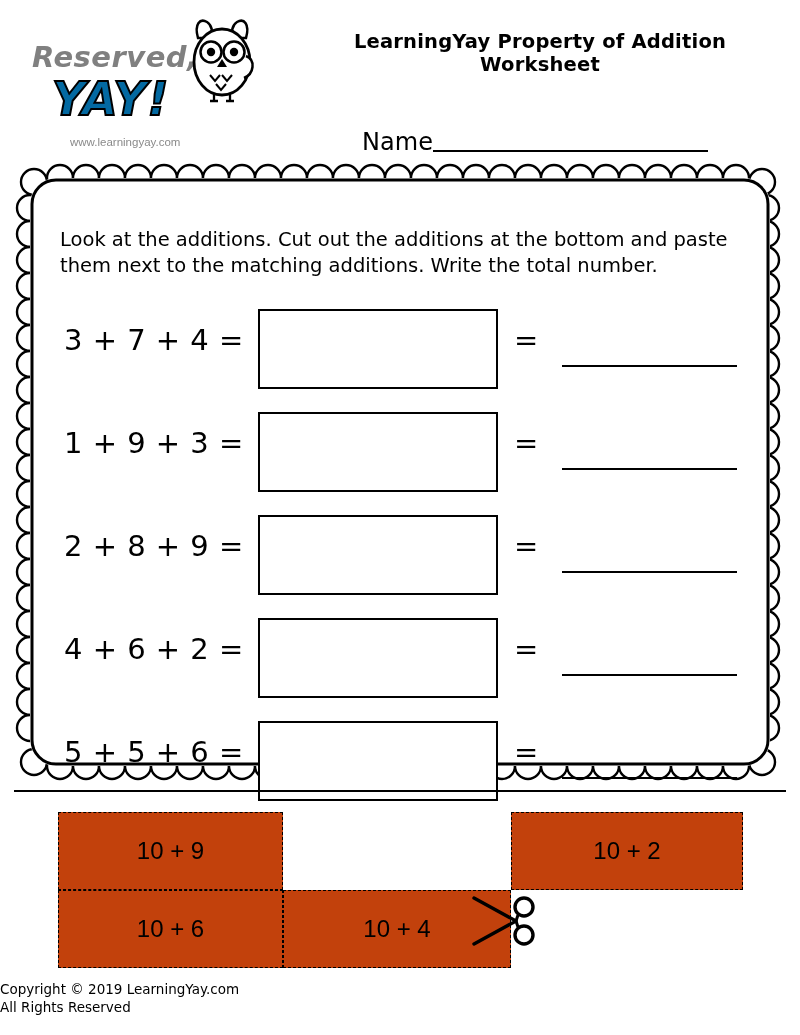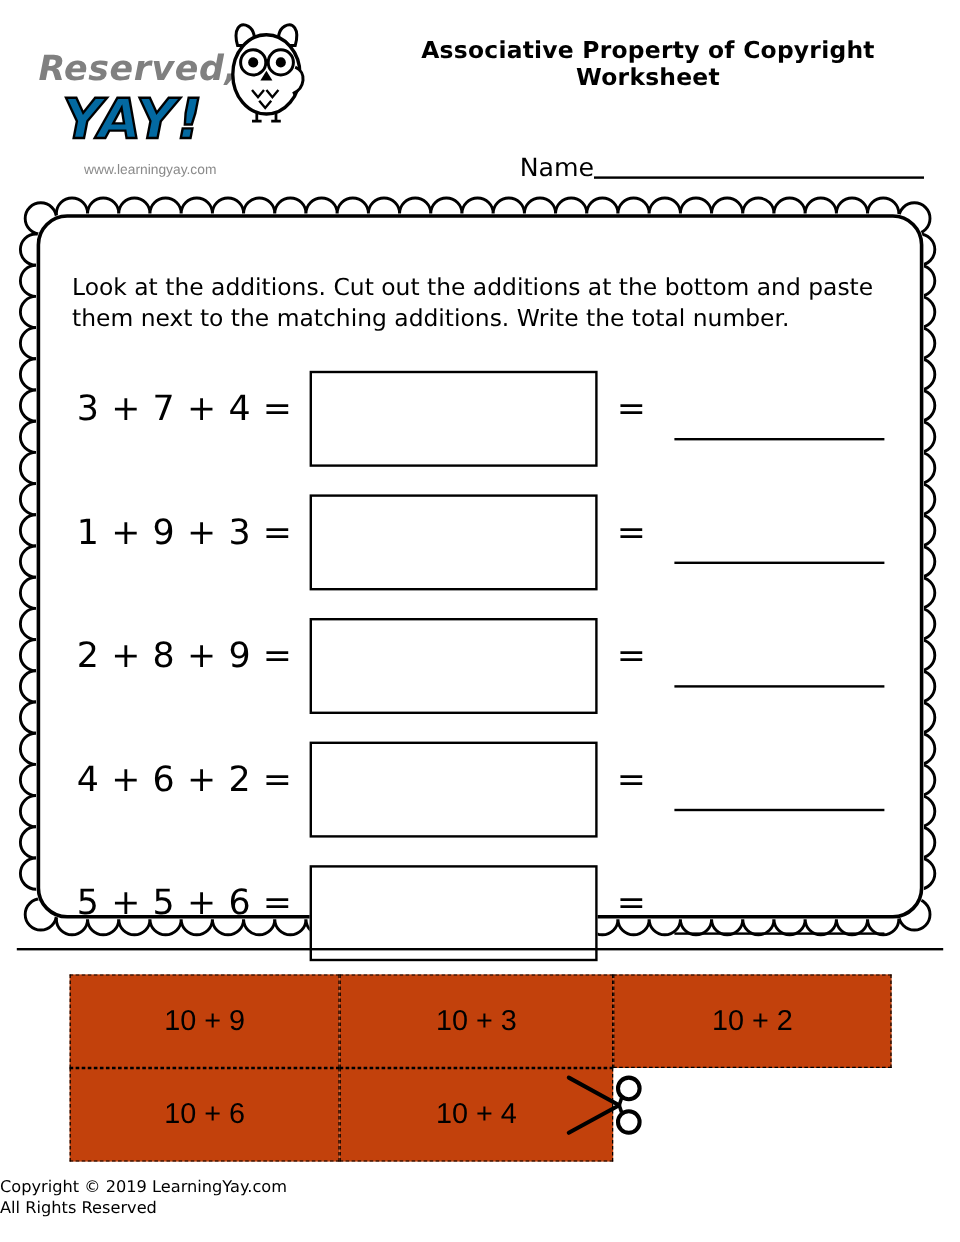--- a/index.html
+++ b/index.html
@@ -78,23 +78,23 @@
     font-family: "DejaVu Sans", sans-serif;
     font-size: 19.5px;
     font-weight: bold;
     letter-spacing: 0.2px;
   }
   .name-line {
     position: absolute;
     left: 300px;
     top: 128px;
     width: 470px;
-    text-align: right;
-    font-family: "DejaVu Sans", sans-serif;
-    font-size: 21px;
+    text-align: center;
+    font-family: "DejaVu Sans", sans-serif;
+    font-size: 24px;
     white-space: nowrap;
   }
   .name-label { font-weight: normal; }
   .name-blank {
     display: inline-block;
     width: 275px;
     border-bottom: 2.5px solid #000;
     height: 19px;
     vertical-align: -2px;
   }
@@ -249,21 +249,21 @@
 
       <path d="M30 63 l5 6 l5 -6 M42 63 l5 6 l5 -6" fill="none" stroke="#000" stroke-width="2"></path>
       <path d="M36 72 l5 6 l5 -6" fill="none" stroke="#000" stroke-width="2"></path>
 
       <path d="M66 44 C76 48 74 62 64 66" fill="#fff" stroke="#000" stroke-width="2.5"></path>
 
       <path d="M34 82 l0 7 M30 89 h8 M50 82 l0 7 M46 89 h8" stroke="#000" stroke-width="2.3" fill="none"></path>
     </svg>
   </div>
 
-  <div class="worksheet-title">Associative Property of Copyright Worksheet</div>
+  <div class="worksheet-title">LearningYay Property of Addition Worksheet</div>
 
   <div class="name-line">
     <span class="name-label">Name</span><span class="name-blank"></span>
   </div>
 </div>
 
 <div class="frame-wrap">
   <svg width="772" height="620" viewBox="0 0 772 620">
 
     <g id="scallops" fill="#ffffff" stroke="#000000" stroke-width="2.4">
@@ -419,21 +419,20 @@
       <div class="prob-answer"></div>
     </div>
 
   </div>
 </div>
 
 <div class="cut-divider"></div>
 
 <div class="cut-grid">
   <div class="cut-cell cut-r0 cut-c0">10 + 9</div>
-  <div class="cut-cell cut-r0 cut-c1">10 + 3</div>
   <div class="cut-cell cut-r0 cut-c2">10 + 2</div>
   <div class="cut-cell cut-r1 cut-c0">10 + 6</div>
   <div class="cut-cell cut-r1 cut-c1">10 + 4</div>
 </div>
 
 <svg class="scissors" viewBox="0 0 72 62">
   <path d="M6 8 L48 31 M6 54 L48 31" fill="none" stroke="#000" stroke-width="3.4" stroke-linecap="round"></path>
   <circle cx="56" cy="17" r="9" fill="none" stroke="#000" stroke-width="3.4"></circle>
   <circle cx="56" cy="45" r="9" fill="none" stroke="#000" stroke-width="3.4"></circle>
   <path d="M48 31 L50 25 M48 31 L50 37" fill="none" stroke="#000" stroke-width="3"></path>

